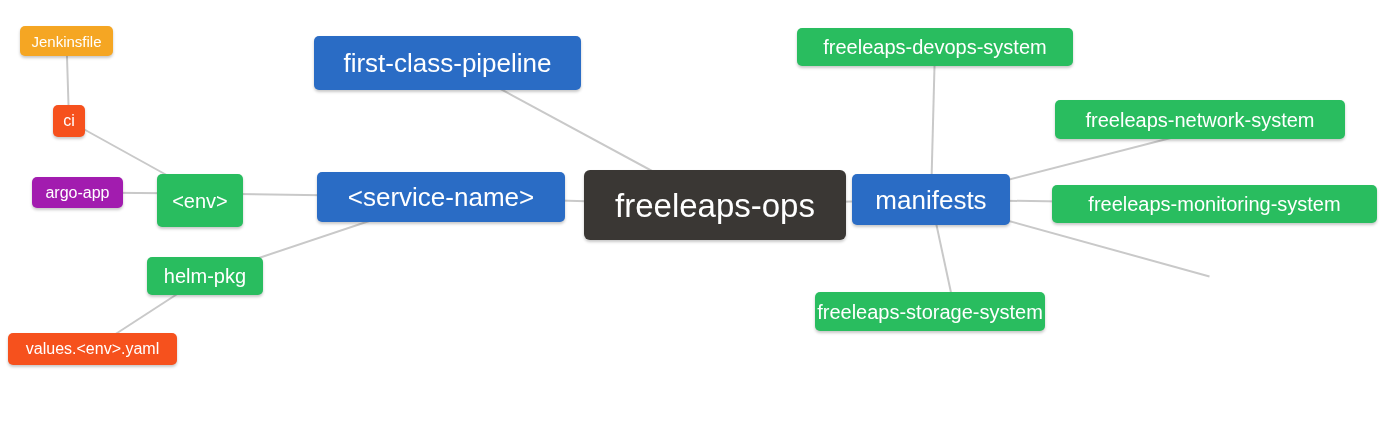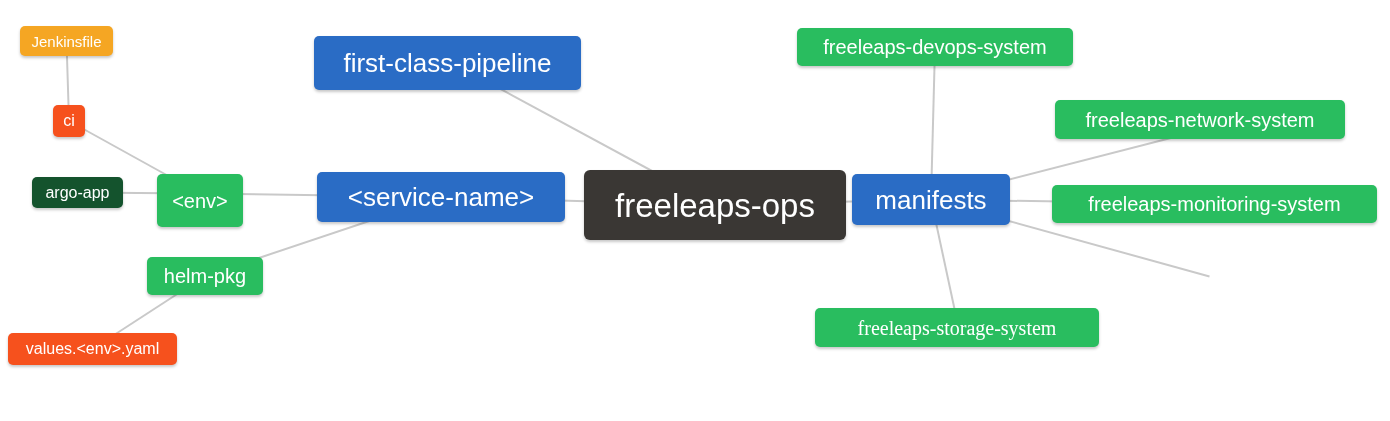--- a/index.html
+++ b/index.html
@@ -51,21 +51,21 @@
   .pos-helm-pkg                  { left: 147px;  top: 257px; width: 116px; height: 38px; }
   .pos-values-env-yaml           { left: 8px;    top: 333px; width: 169px; height: 32px; }
   .pos-first-class-pipeline      { left: 314px;  top: 36px;  width: 267px; height: 54px; }
   .pos-service-name              { left: 317px;  top: 172px; width: 248px; height: 50px; }
   .pos-freeleaps-ops             { left: 584px;  top: 170px; width: 262px; height: 70px; }
   .pos-manifests                 { left: 852px;  top: 174px; width: 158px; height: 51px; }
   .pos-freeleaps-devops-system   { left: 797px;  top: 28px;  width: 276px; height: 38px; }
   .pos-freeleaps-network-system  { left: 1055px; top: 100px; width: 290px; height: 39px; }
   .pos-freeleaps-monitoring-system { left: 1052px; top: 185px; width: 325px; height: 38px; }
   .pos-freeleaps-controls-system { left: 1062px; top: 258px; width: 295px; height: 37px; }
-  .pos-freeleaps-storage-system  { left: 815px;  top: 308px; width: 284px; height: 39px; font-family: Liberation Serif, serif; }
+  .pos-freeleaps-storage-system  { left: 815px;  top: 292px; width: 230px; height: 39px; }
 </style>
 </head>
 <body>
 
 <div class="canvas">
   <svg class="edge-layer" width="1390" height="421" viewBox="0 0 1390 421" xmlns="http://www.w3.org/2000/svg">
       <line x1="66.5" y1="41" x2="69" y2="121" stroke="#c9c9c9" stroke-width="2"></line>
       <line x1="69" y1="121" x2="200" y2="193.5" stroke="#c9c9c9" stroke-width="2"></line>
       <line x1="77.5" y1="192.5" x2="200" y2="193.5" stroke="#c9c9c9" stroke-width="2"></line>
       <line x1="200" y1="193.5" x2="441" y2="197" stroke="#c9c9c9" stroke-width="2"></line>
@@ -85,16 +85,16 @@
     <div class="node level-2 pos-first-class-pipeline" style="background: rgb(42, 108, 197); color: rgb(255, 255, 255);">first-class-pipeline</div>
     <div class="node level-2 pos-service-name" style="background: rgb(42, 108, 197); color: rgb(255, 255, 255);">&lt;service-name&gt;</div>
     <div class="node level-2 pos-manifests" style="background: rgb(42, 108, 197); color: rgb(255, 255, 255);">manifests</div>
     <div class="node level-3 pos-env" style="background: rgb(41, 189, 95); color: rgb(255, 255, 255);">&lt;env&gt;</div>
     <div class="node level-3 pos-helm-pkg" style="background: rgb(41, 189, 95); color: rgb(255, 255, 255);">helm-pkg</div>
     <div class="node level-3 pos-freeleaps-devops-system" style="background: rgb(41, 189, 95); color: rgb(255, 255, 255);">freeleaps-devops-system</div>
     <div class="node level-3 pos-freeleaps-network-system" style="background: rgb(41, 189, 95); color: rgb(255, 255, 255);">freeleaps-network-system</div>
     <div class="node level-3 pos-freeleaps-monitoring-system" style="background: rgb(41, 189, 95); color: rgb(255, 255, 255);">freeleaps-monitoring-system</div>
     <div class="node level-3 pos-freeleaps-storage-system" style="background: rgb(41, 189, 95); color: rgb(255, 255, 255);">freeleaps-storage-system</div>
     <div class="node level-4 pos-ci" style="background: rgb(246, 81, 29); color: rgb(255, 255, 255);">ci</div>
-    <div class="node level-4 pos-argo-app" style="background: #14532d; color: rgb(255, 255, 255);">argo-app</div>
+    <div class="node level-4 pos-argo-app" style="background: #a21caf; color: rgb(255, 255, 255);">argo-app</div>
     <div class="node level-4 pos-values-env-yaml" style="background: rgb(246, 81, 29); color: rgb(255, 255, 255);">values.&lt;env&gt;.yaml</div>
     <div class="node level-5 pos-jenkinsfile" style="background: rgb(245, 166, 35); color: rgb(255, 255, 255);">Jenkinsfile</div>
   </div>
 
 </body></html>

